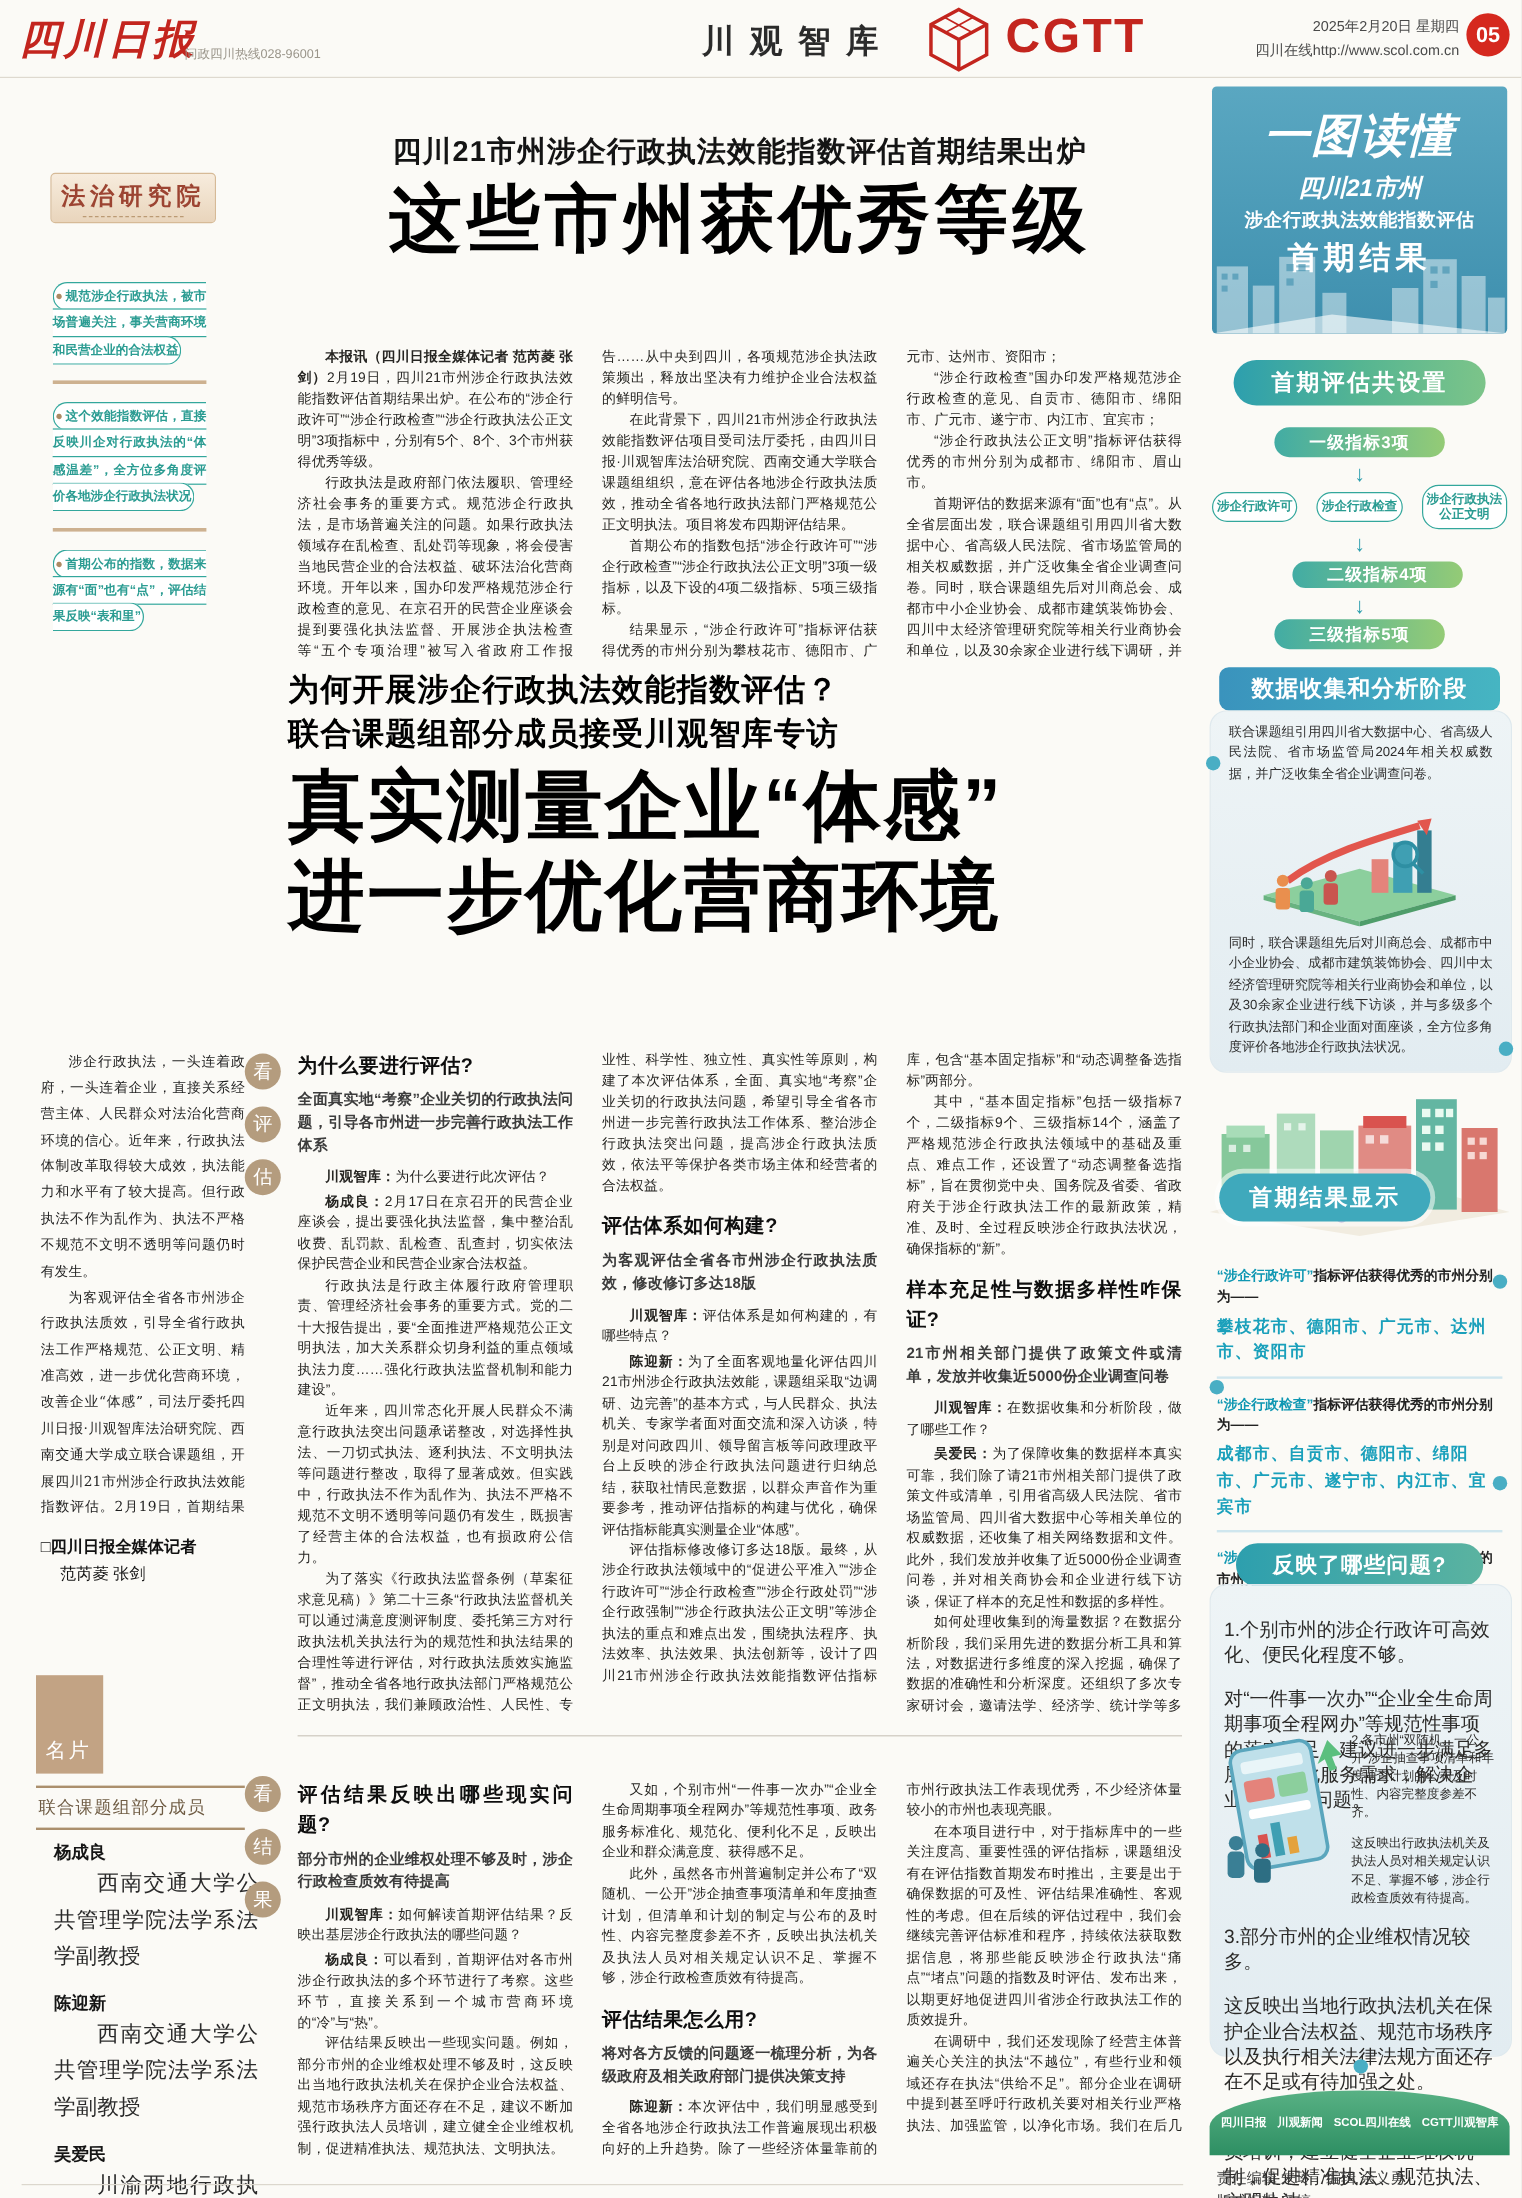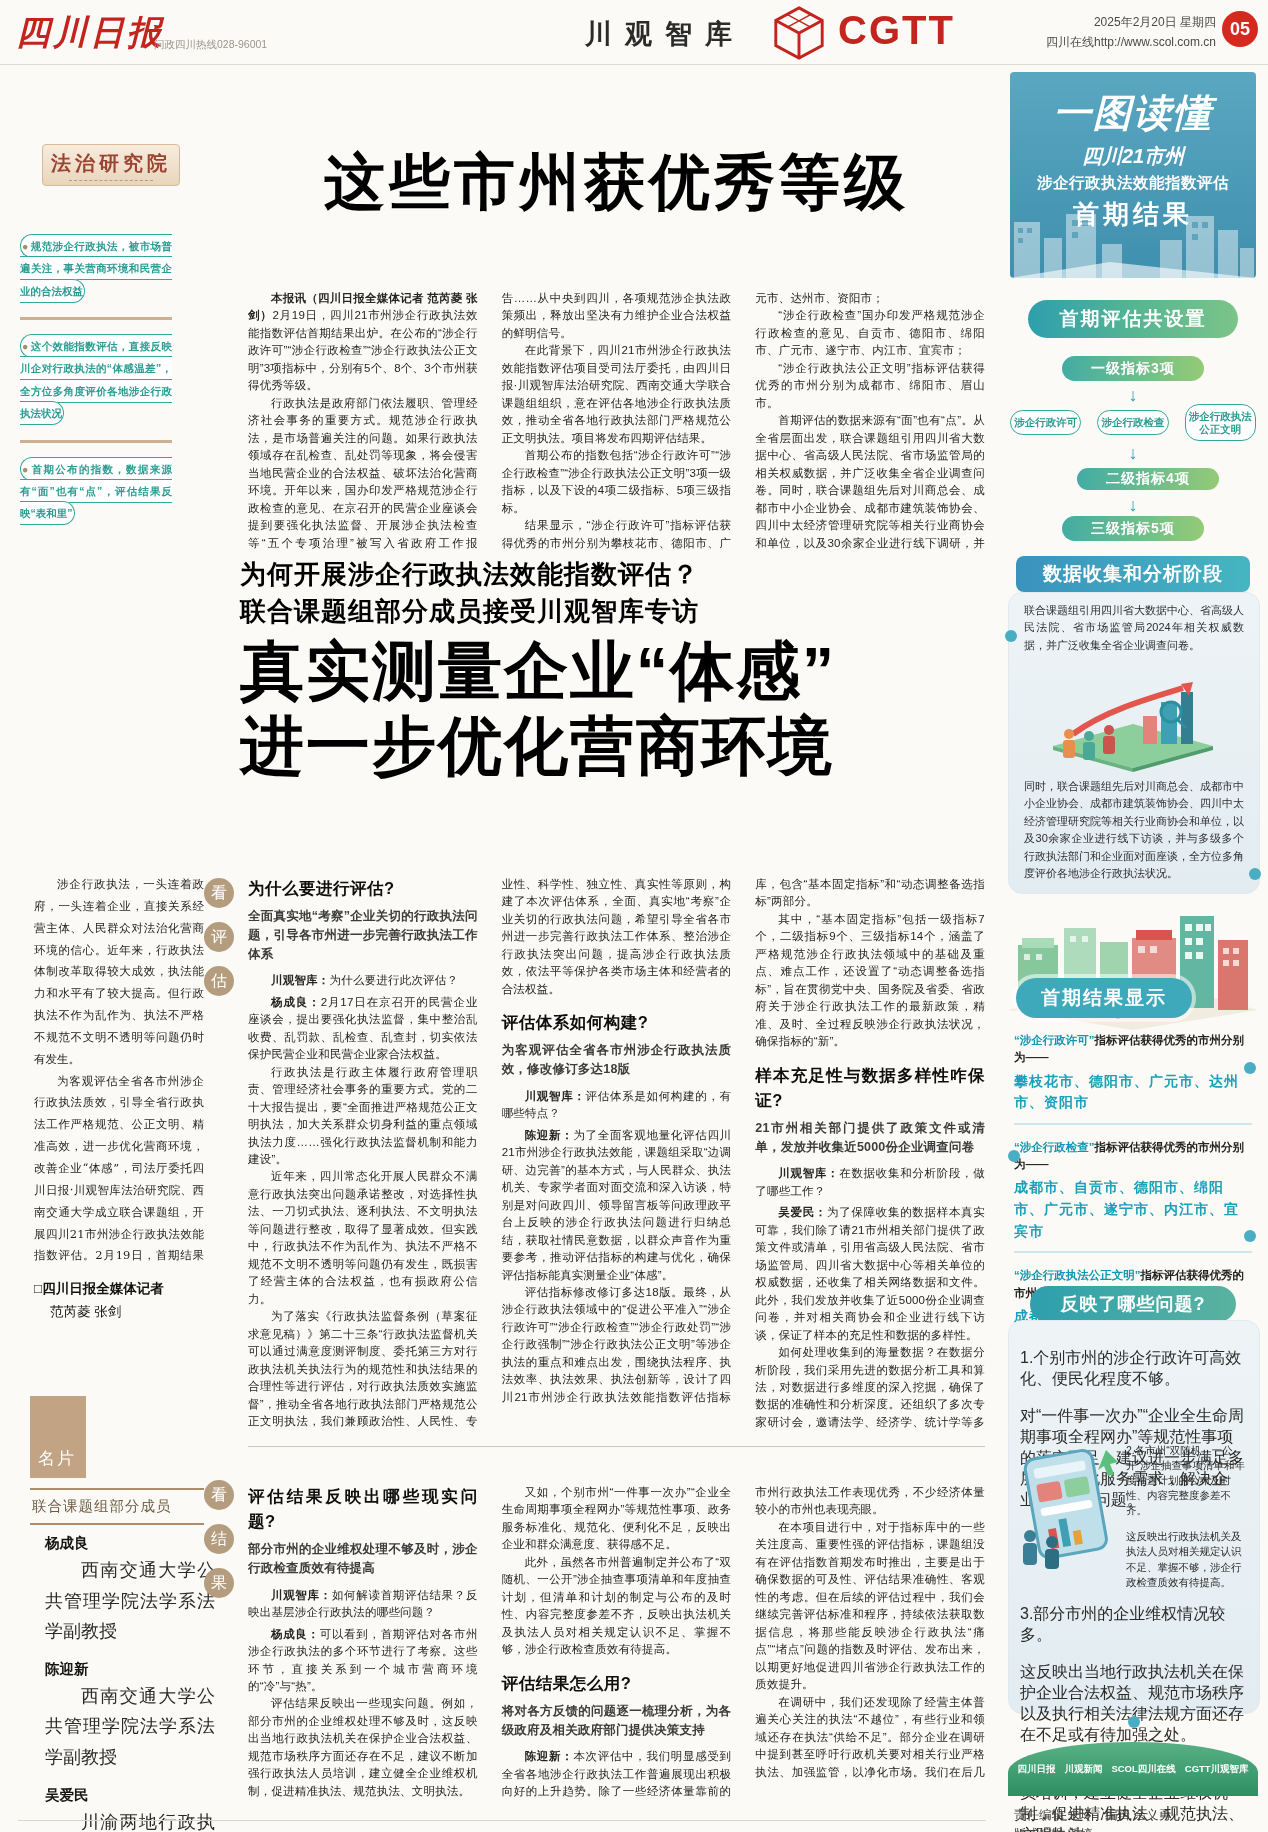--- a/index.html
+++ b/index.html
@@ -16,21 +16,21 @@
   .hdr-info{right:52px;top:13px;text-align:right;font-size:12px;color:#4a4a4a;line-height:1.65;}
   .page-circle{right:10px;top:11px;width:36px;height:36px;border-radius:50%;background:#d5281e;
                color:#fff;font-weight:bold;font-size:18px;display:flex;align-items:center;justify-content:center;}
   .hdr-rule{left:0;top:64px;width:1268px;border-top:1px solid #ded9cf;}
   
   .rail-badge{left:42px;top:144px;width:136px;height:40px;background:linear-gradient(180deg,#f7ecdd,#e9d5bc);
               border:1px solid #d6ba97;border-radius:4px;display:flex;flex-direction:column;align-items:center;justify-content:center;}
   .rail-badge span{font-family:"DejaVu Serif",serif;font-weight:bold;font-size:20px;color:#9c4432;letter-spacing:4px;}
   .rail-badge i{display:block;width:62%;border-top:1px dashed #bb9a74;margin-top:3px;}
   .rail-bullets{left:20px;top:220px;width:152px;}
-  .rail-bullets .rb{padding:15px 0;font-size:13px;line-height:1.72;color:#43413c;text-align:justify;font-weight:500;}
+  .rail-bullets .rb{padding:15px 0;font-size:13px;line-height:1.72;color:#43413c;text-align:justify;font-weight:500;margin-left:24px;}
   .rail-bullets .rb+.rb{border-top:3px solid #cdb190;}
   .rail-bullets .dot{color:#ad8a64;margin-right:2px;}
   .rail-bullets .ind{text-indent:2em;display:inline;}
   
   .top-kicker{left:248px;top:110px;width:737px;text-align:center;font-size:24px;color:#141414;
               letter-spacing:1px;font-weight:600;}
   .top-headline{left:248px;top:142px;width:737px;text-align:center;font-size:61px;font-weight:900;
                 color:#000;letter-spacing:4px;}
   .np-cols{column-gap:24px;column-fill:auto;overflow:hidden;font-size:11.5px;line-height:1.52;
            text-align:justify;color:#262522;letter-spacing:.2px;}
@@ -93,21 +93,21 @@
                 background:linear-gradient(90deg,#3a93bd,#46b5c2);font-size:19px;letter-spacing:1px;}
   .ig-panel{background:linear-gradient(180deg,#eef4f6,#e2ecf1);border:1px solid #dfe9ee;border-radius:14px;}
   .ig-panel1{left:0;top:592px;width:250px;height:300px;}
   .ig-ptext{font-size:11px;line-height:1.58;color:#2e2e2e;text-align:justify;margin:0;}
   .ig-p1{left:16px;top:602px;width:220px;}
   .ig-p2{left:16px;top:778px;width:220px;}
   .ig-illu1{left:25px;top:672px;}
   .ig-city{left:0;top:890px;}
   .ig-pill-result{left:8px;top:978px;width:176px;height:40px;border-radius:20px;background:#3fa9bc;
                   font-size:19px;letter-spacing:2px;box-shadow:0 0 0 4px rgba(255,255,255,.55);}
-  .ig-results{left:6px;top:1032px;width:238px;}
+  .ig-results{left:6px;top:1056px;width:238px;}
   .ig-result{margin-bottom:14px;border-bottom:2px solid #cfe6ee;padding-bottom:9px;}
   .ig-rhead{font-size:11.5px;color:#222;font-weight:700;margin:0 0 4px;line-height:1.5;}
   .ig-rlabel{color:#0f97b2;}
   .ig-cities{color:#1aa0bb;font-weight:800;font-size:14px;line-height:1.55;letter-spacing:1px;margin:0;}
   .ig-note{text-align:center;font-size:10.5px;color:#8a8a8a;margin-top:8px;}
   .ig-pill-problems{left:22px;top:1286px;width:206px;height:36px;border-radius:18px;
                     background:linear-gradient(90deg,#2d9fae,#5bb3a0);font-size:18px;letter-spacing:1px;}
   .ig-panel2{left:0;top:1320px;width:250px;height:392px;overflow:hidden;}
   .prob1{left:12px;top:1332px;width:226px;}
   .prob2{left:118px;top:1432px;width:122px;}
@@ -150,20 +150,21 @@
   <div class="abs rail-badge">
     <span>法治研究院</span>
       <i></i>
   </div>
   <div class="abs rail-bullets">
     <div class="rb"><span class="ind"><span class="dot">●</span><span>规范涉企行政执法，被市场普遍关注，事关营商环境和民营企业的合法权益</span></span></div>
     <div class="rb"><span class="ind"><span class="dot">●</span><span>这个效能指数评估，直接反映川企对行政执法的“体感温差”，全方位多角度评价各地涉企行政执法状况</span></span></div>
     <div class="rb"><span class="ind"><span class="dot">●</span><span>首期公布的指数，数据来源有“面”也有“点”，评估结果反映“表和里”</span></span></div>
   </div>
 
+  <div class="abs top-kicker">四川21市州涉企行政执法效能指数评估首期结果出炉</div>
   <div class="abs top-headline">这些市州获优秀等级</div>
   <div class="abs np-cols top-body">
       <p class="lead"><b>本报讯（四川日报全媒体记者 范芮菱 张剑）</b>2月19日，四川21市州涉企行政执法效能指数评估首期结果出炉。在公布的“涉企行政许可”“涉企行政检查”“涉企行政执法公正文明”3项指标中，分别有5个、8个、3个市州获得优秀等级。</p>
       <p>行政执法是政府部门依法履职、管理经济社会事务的重要方式。规范涉企行政执法，是市场普遍关注的问题。如果行政执法领域存在乱检查、乱处罚等现象，将会侵害当地民营企业的合法权益、破坏法治化营商环境。开年以来，国办印发严格规范涉企行政检查的意见、在京召开的民营企业座谈会提到要强化执法监督、开展涉企执法检查等“五个专项治理”被写入省政府工作报告……从中央到四川，各项规范涉企执法政策频出，释放出坚决有力维护企业合法权益的鲜明信号。</p>
       <p>在此背景下，四川21市州涉企行政执法效能指数评估项目受司法厅委托，由四川日报·川观智库法治研究院、西南交通大学联合课题组组织，意在评估各地涉企行政执法质效，推动全省各地行政执法部门严格规范公正文明执法。项目将发布四期评估结果。</p>
       <p>首期公布的指数包括“涉企行政许可”“涉企行政检查”“涉企行政执法公正文明”3项一级指标，以及下设的4项二级指标、5项三级指标。</p>
       <p>结果显示，“涉企行政许可”指标评估获得优秀的市州分别为攀枝花市、德阳市、广元市、达州市、资阳市；</p>
       <p>“涉企行政检查”国办印发严格规范涉企行政检查的意见、自贡市、德阳市、绵阳市、广元市、遂宁市、内江市、宜宾市；</p>
       <p>“涉企行政执法公正文明”指标评估获得优秀的市州分别为成都市、绵阳市、眉山市。</p>
       <p>首期评估的数据来源有“面”也有“点”。从全省层面出发，联合课题组引用四川省大数据中心、省高级人民法院、省市场监管局的相关权威数据，并广泛收集全省企业调查问卷。同时，联合课题组先后对川商总会、成都市中小企业协会、成都市建筑装饰协会、四川中太经济管理研究院等相关行业商协会和单位，以及30余家企业进行线下调研，并与多级多个行政执法部门和企业相关负责人座谈，全方位多角度评价各地涉企行政执法状况。</p>

